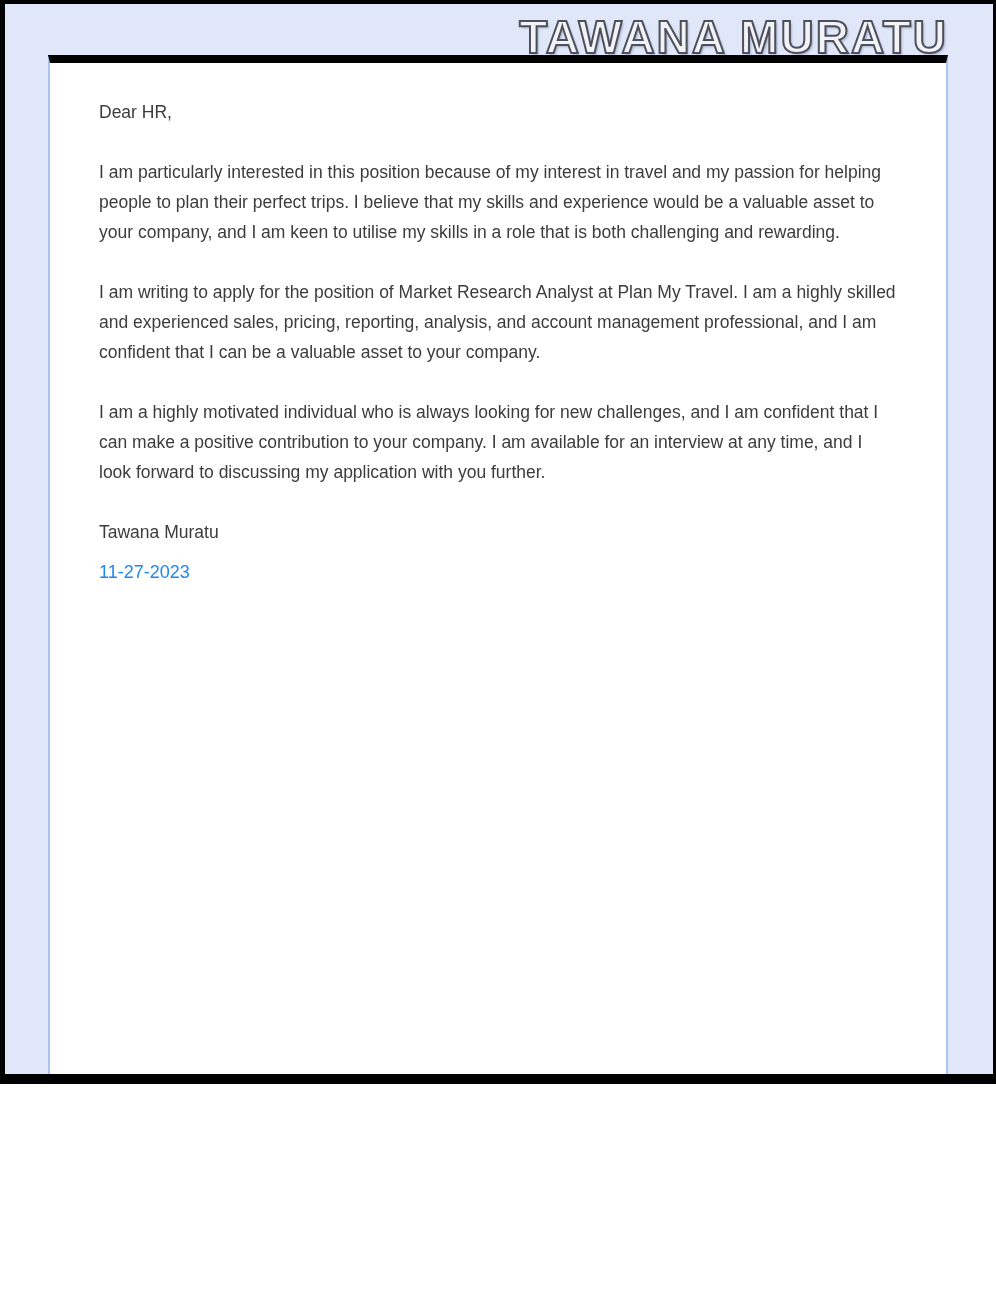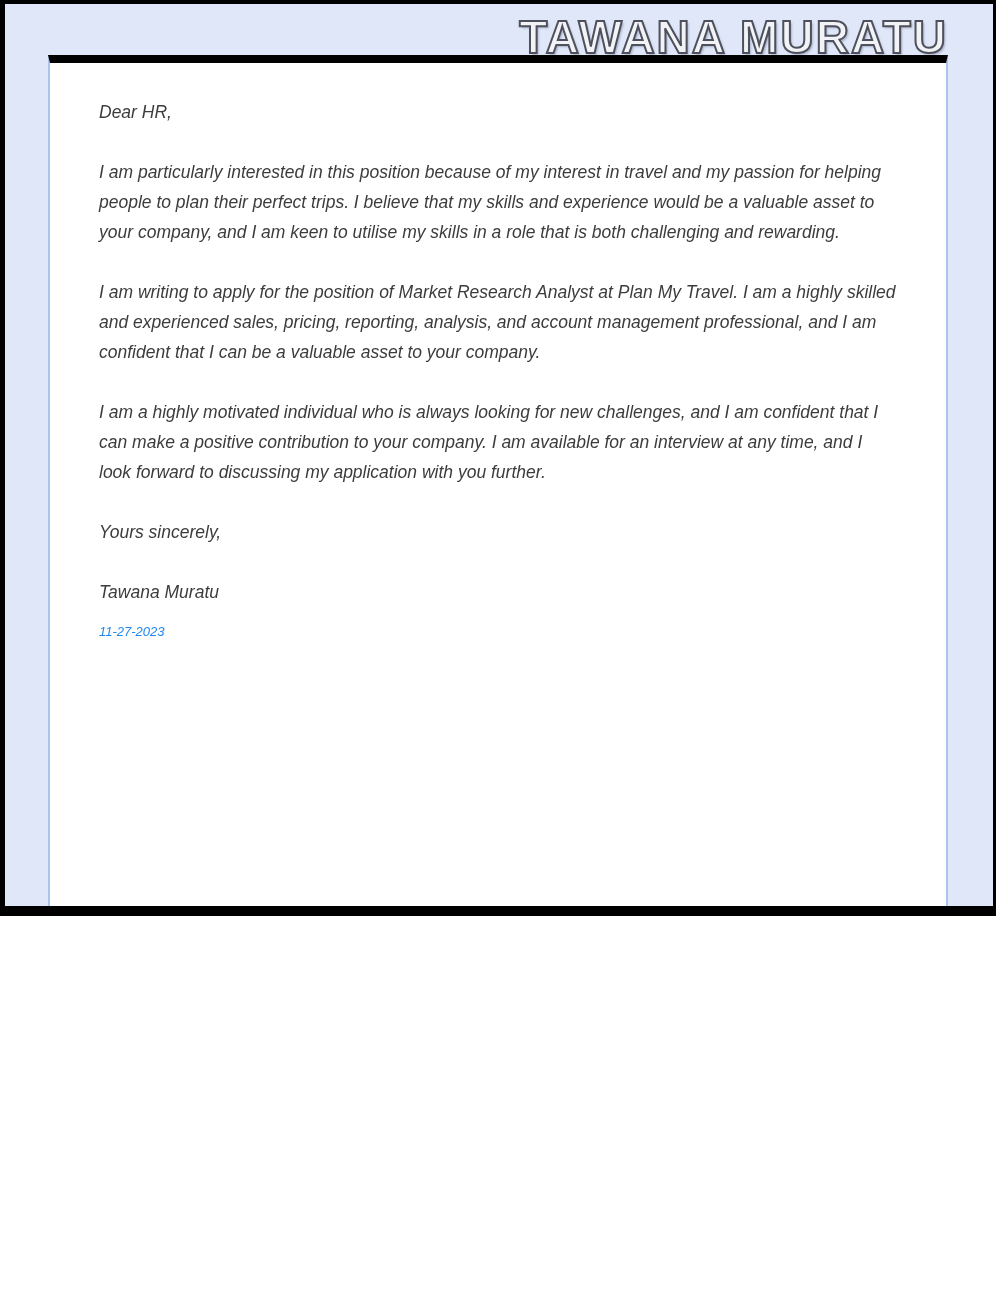--- a/index.html
+++ b/index.html
@@ -14,21 +14,21 @@
   }
   * { box-sizing: border-box; }
   html, body { margin: 0; padding: 0; }
   body {
     width: 996px; height: 1300px;
     font-family: "Liberation Sans", sans-serif;
     background: #ffffff;
   }
   .frame {
     position: relative;
-    width: 996px; height: 916px;
+    width: 996px; height: 1084px;
     background: var(--background, #dfe7f9);
     border-style: solid;
     border-color: var(--accent-black, #000);
     border-width: 4px 3px 10px 5px;
     overflow: hidden;
   }
   .letterhead {
     position: absolute;
     top: 6px; right: 45px;
     font-size: 46px;
@@ -41,38 +41,37 @@
   }
   .sheet {
     position: absolute;
     left: 43px; top: 51px;
     width: 900px; height: 1207px;
     background: #ffffff;
     border-top: 8px solid var(--accent-black, #000);
     border-left: 2px solid var(--page-border, #aac4ec);
     border-right: 2px solid var(--page-border, #aac4ec);
     border-bottom: 2px solid var(--page-border, #aac4ec);
-    font-style: italic;
   }
   .content {
     padding: 34px 48px 0 49px;
     color: var(--text, #3c3c3c);
     font-size: 17.5px;
     line-height: 30px;
   }
   .content p {
     margin: 30px 0;
     max-width: 800px;
   }
   .content p.salutation { margin-top: 0; }
   .content p.signature { margin-bottom: 10px; }
   .content p.date {
     margin-top: 8px;
     color: var(--date-blue, #1f87f0);
-    font-size: 13px;
+    font-size: 18px;
   }
   .watermark {
     position: absolute;
     right: 10px; bottom: 2px;
     font-size: 15px;
     color: var(--watermark, #4e4e4e);
     margin-top: 8px;
   }
 </style>
 </head>
@@ -81,21 +80,20 @@
 <div class="frame">
 
   <div class="letterhead">TAWANA MURATU</div>
 
   <div class="sheet">
     <div class="content">
       <p class="salutation">Dear HR,</p>
       <p>I am particularly interested in this position because of my interest in travel and my passion for helping people to plan their perfect trips. I believe that my skills and experience would be a valuable asset to your company, and I am keen to utilise my skills in a role that is both challenging and rewarding.</p>
       <p>I am writing to apply for the position of Market Research Analyst at Plan My Travel. I am a highly skilled and experienced sales, pricing, reporting, analysis, and account management professional, and I am confident that I can be a valuable asset to your company.</p>
       <p>I am a highly motivated individual who is always looking for new challenges, and I am confident that I can make a positive contribution to your company. I am available for an interview at any time, and I look forward to discussing my application with you further.</p>
-      <p class="closing">Yours sincerely,</p>
       <p class="signature">Tawana Muratu</p>
       <p class="date">11-27-2023</p>
     </div>
 
     <div class="watermark">Lazyapply.com</div>
   </div>
 
 </div>
 
 </body></html>

